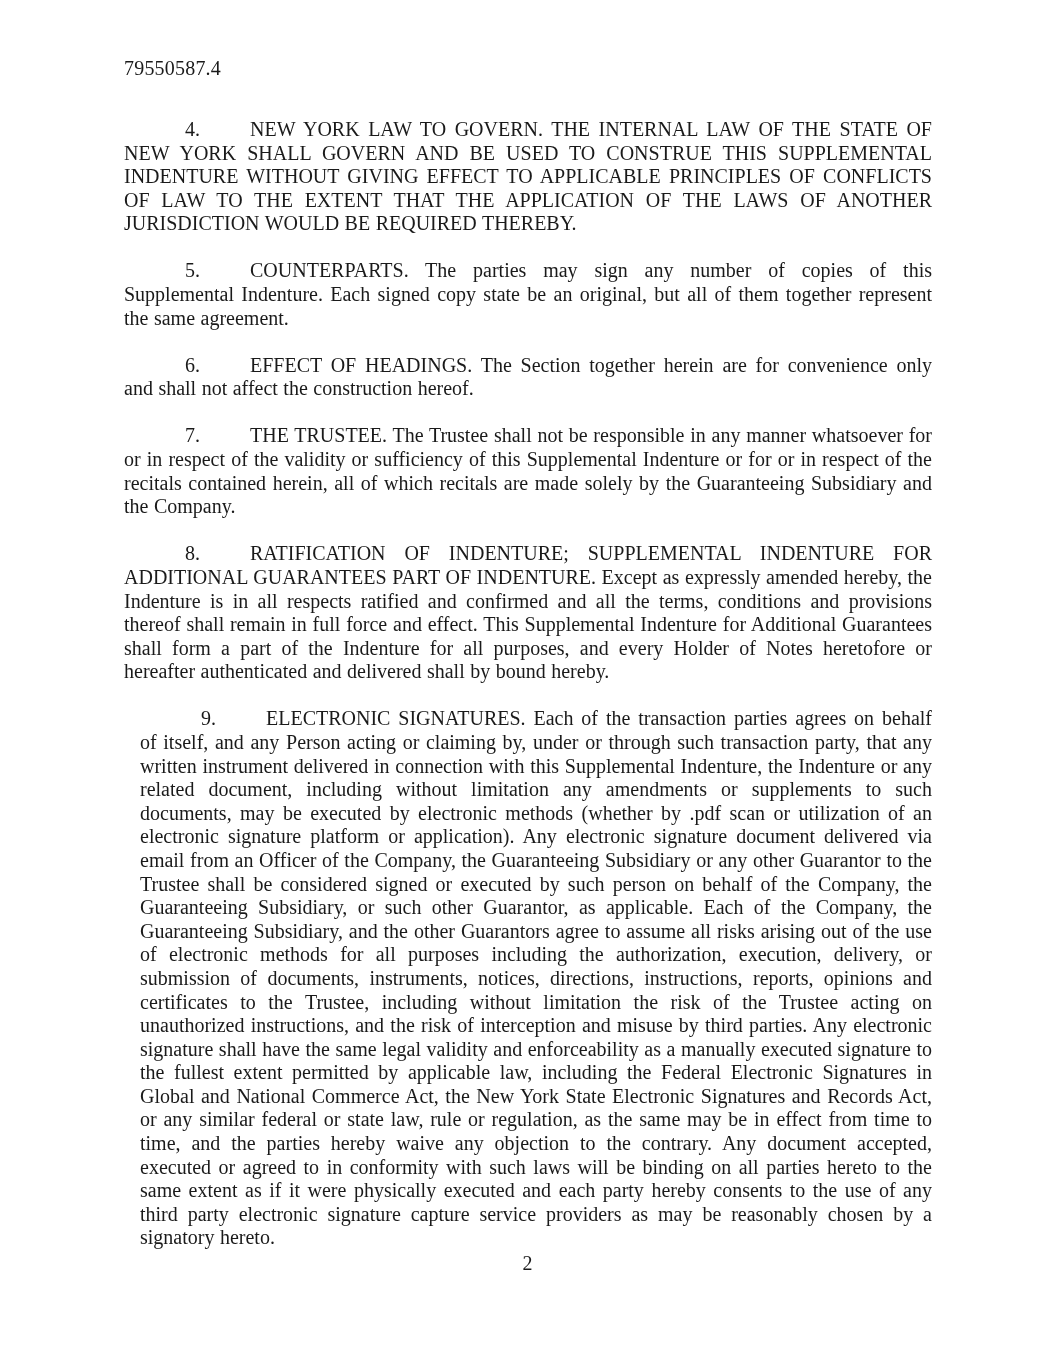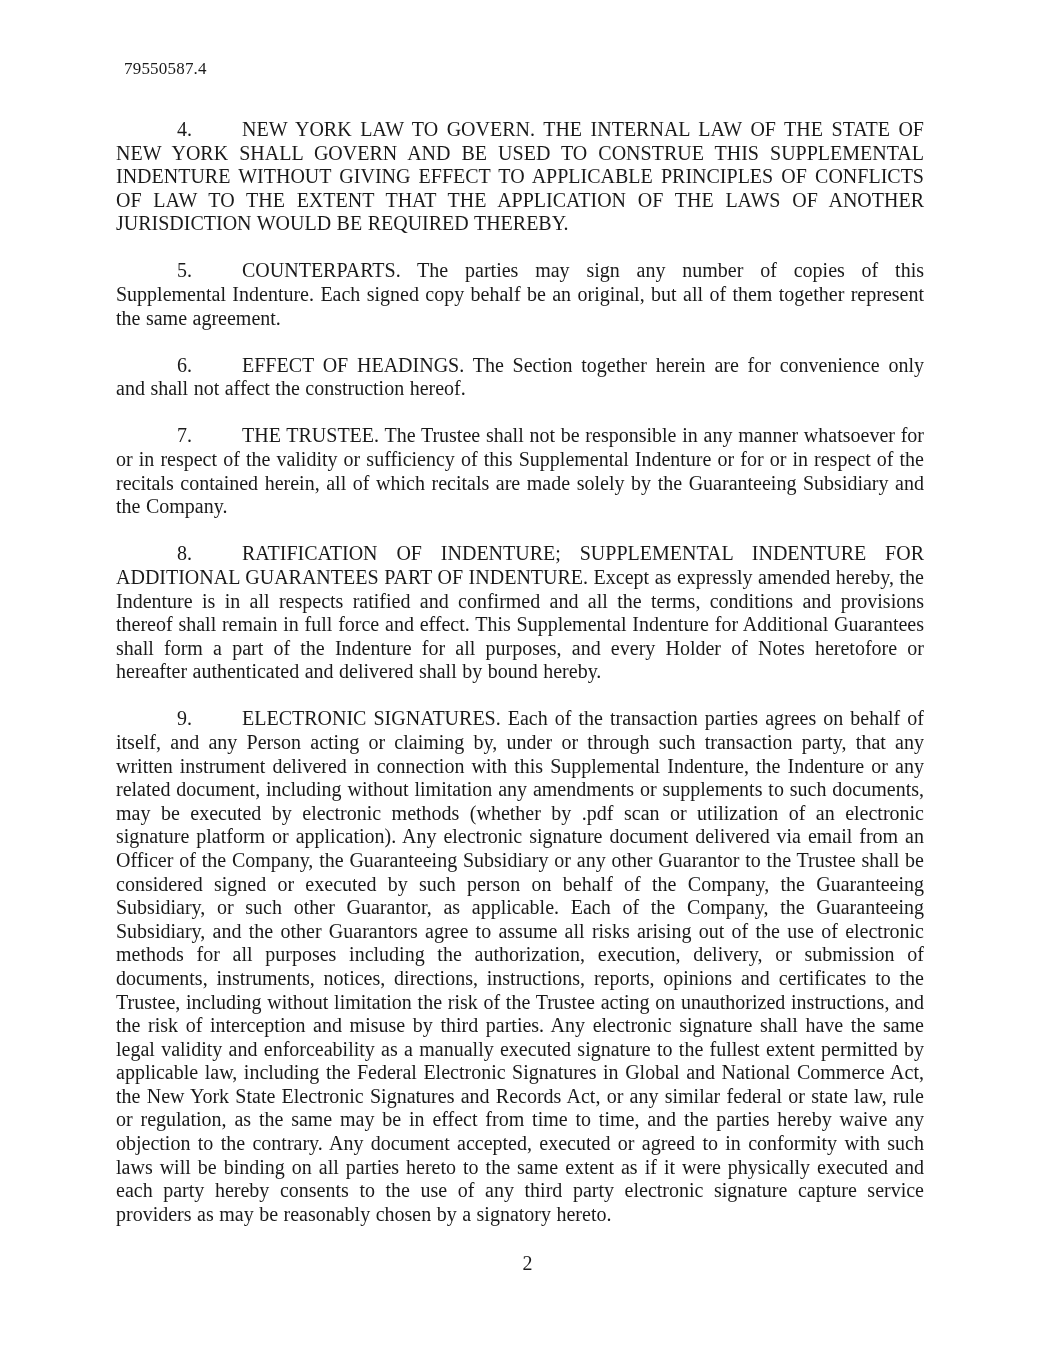--- a/index.html
+++ b/index.html
@@ -13,40 +13,41 @@
     height: 1365px;
     background: #ffffff;
     font-family: "Liberation Serif", serif;
     color: #1a1a1a;
     overflow: hidden;
   }
   .doc-number {
     position: absolute;
     left: 124px;
     top: 59px;
-    font-size: 17px;
+    font-size: 20px;
     line-height: 19px;
     letter-spacing: 0.2px;
   }
   .content {
     position: absolute;
-    left: 116px;
+    left: 124px;
     top: 118px;
     width: 808px;
   }
   p.para {
     margin: 0 0 23.5px 0;
     font-size: 20px;
     line-height: 23.6px;
     text-align: justify;
     text-indent: 61px;
     word-spacing: 0.5px;
   }
   p.para:last-child {
     margin-bottom: 0;
+    margin-left: 16px;
   }
   .pnum {
     display: inline-block;
     width: 65px;
     text-indent: 0;
   }
   .page-number {
     position: absolute;
     left: 0;
     top: 1252px;
@@ -58,21 +59,21 @@
 </style>
 </head>
 <body>
 
 <div class="page">
   <div class="doc-number">79550587.4</div>
 
   <div class="content">
   <p class="para"><span class="pnum">4.</span><span>NEW YORK LAW TO GOVERN. THE INTERNAL LAW OF THE STATE OF NEW YORK SHALL GOVERN AND BE USED TO CONSTRUE THIS SUPPLEMENTAL INDENTURE WITHOUT GIVING EFFECT TO APPLICABLE PRINCIPLES OF CONFLICTS OF LAW TO THE EXTENT THAT THE APPLICATION OF THE LAWS OF ANOTHER JURISDICTION WOULD BE REQUIRED THEREBY.</span></p>
 
-  <p class="para"><span class="pnum">5.</span><span>COUNTERPARTS. The parties may sign any number of copies of this Supplemental Indenture. Each signed copy behalf be an original, but all of them together represent the same agreement.</span></p>
+  <p class="para"><span class="pnum">5.</span><span>COUNTERPARTS. The parties may sign any number of copies of this Supplemental Indenture. Each signed copy state be an original, but all of them together represent the same agreement.</span></p>
 
   <p class="para"><span class="pnum">6.</span><span>EFFECT OF HEADINGS. The Section together herein are for convenience only and shall not affect the construction hereof.</span></p>
 
   <p class="para"><span class="pnum">7.</span><span>THE TRUSTEE. The Trustee shall not be responsible in any manner whatsoever for or in respect of the validity or sufficiency of this Supplemental Indenture or for or in respect of the recitals contained herein, all of which recitals are made solely by the Guaranteeing Subsidiary and the Company.</span></p>
 
   <p class="para"><span class="pnum">8.</span><span>RATIFICATION OF INDENTURE; SUPPLEMENTAL INDENTURE FOR ADDITIONAL GUARANTEES PART OF INDENTURE. Except as expressly amended hereby, the Indenture is in all respects ratified and confirmed and all the terms, conditions and provisions thereof shall remain in full force and effect. This Supplemental Indenture for Additional Guarantees shall form a part of the Indenture for all purposes, and every Holder of Notes heretofore or hereafter authenticated and delivered shall by bound hereby.</span></p>
 
   <p class="para"><span class="pnum">9.</span><span>ELECTRONIC SIGNATURES. Each of the transaction parties agrees on behalf of itself, and any Person acting or claiming by, under or through such transaction party, that any written instrument delivered in connection with this Supplemental Indenture, the Indenture or any related document, including without limitation any amendments or supplements to such documents, may be executed by electronic methods (whether by .pdf scan or utilization of an electronic signature platform or application). Any electronic signature document delivered via email from an Officer of the Company, the Guaranteeing Subsidiary or any other Guarantor to the Trustee shall be considered signed or executed by such person on behalf of the Company, the Guaranteeing Subsidiary, or such other Guarantor, as applicable. Each of the Company, the Guaranteeing Subsidiary, and the other Guarantors agree to assume all risks arising out of the use of electronic methods for all purposes including the authorization, execution, delivery, or submission of documents, instruments, notices, directions, instructions, reports, opinions and certificates to the Trustee, including without limitation the risk of the Trustee acting on unauthorized instructions, and the risk of interception and misuse by third parties. Any electronic signature shall have the same legal validity and enforceability as a manually executed signature to the fullest extent permitted by applicable law, including the Federal Electronic Signatures in Global and National Commerce Act, the New York State Electronic Signatures and Records Act, or any similar federal or state law, rule or regulation, as the same may be in effect from time to time, and the parties hereby waive any objection to the contrary. Any document accepted, executed or agreed to in conformity with such laws will be binding on all parties hereto to the same extent as if it were physically executed and each party hereby consents to the use of any third party electronic signature capture service providers as may be reasonably chosen by a signatory hereto.</span></p>
 </div>
 

